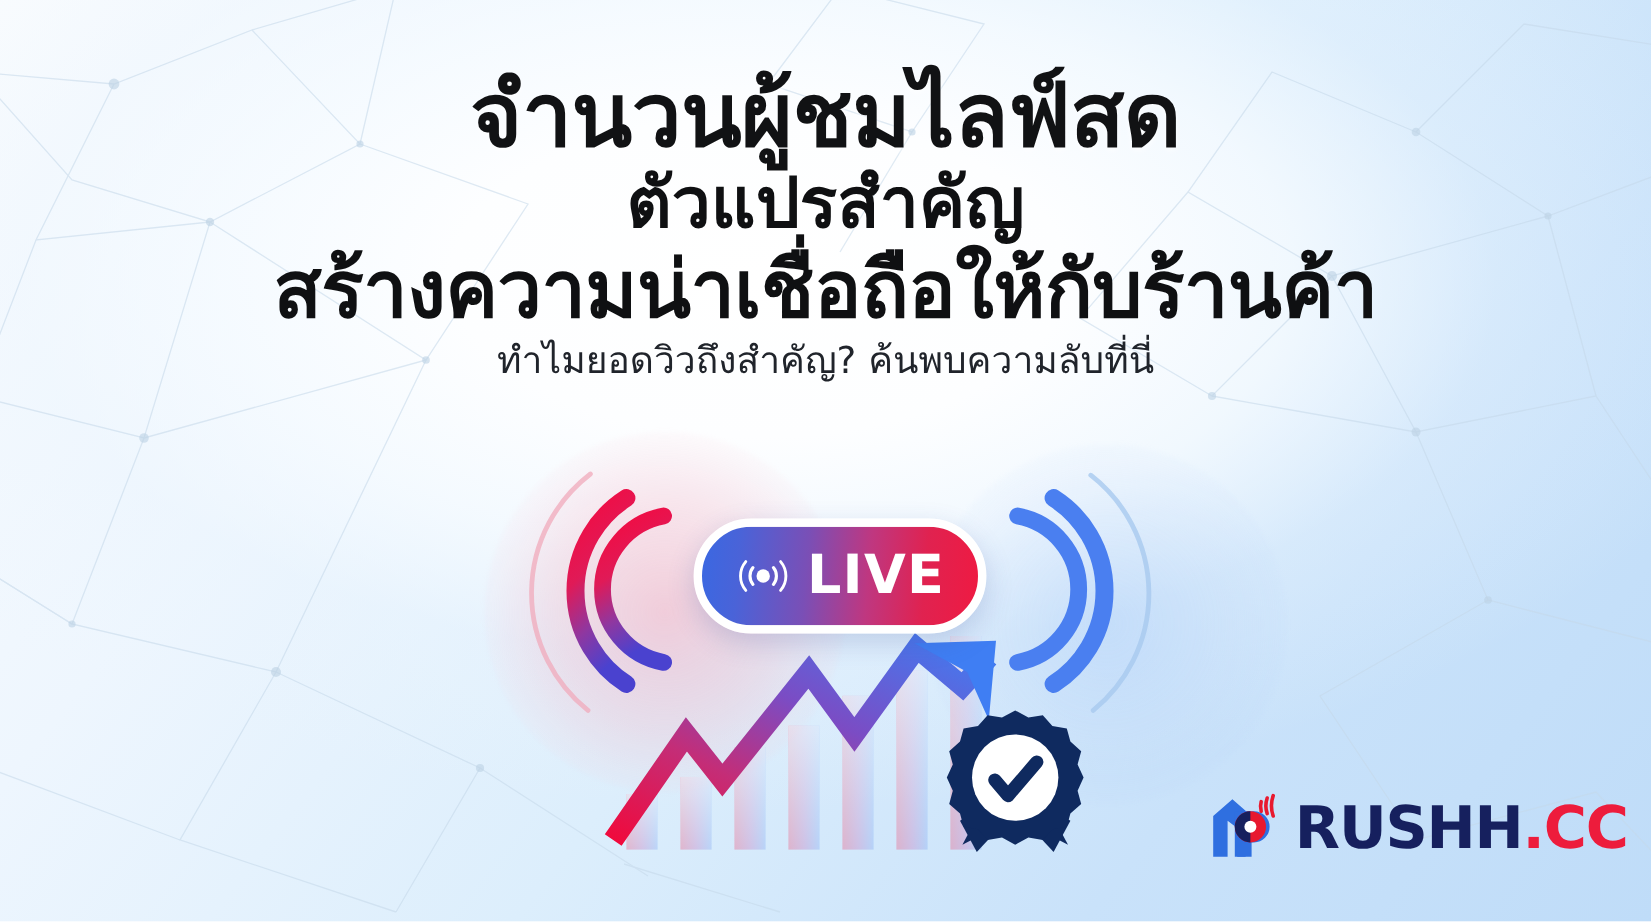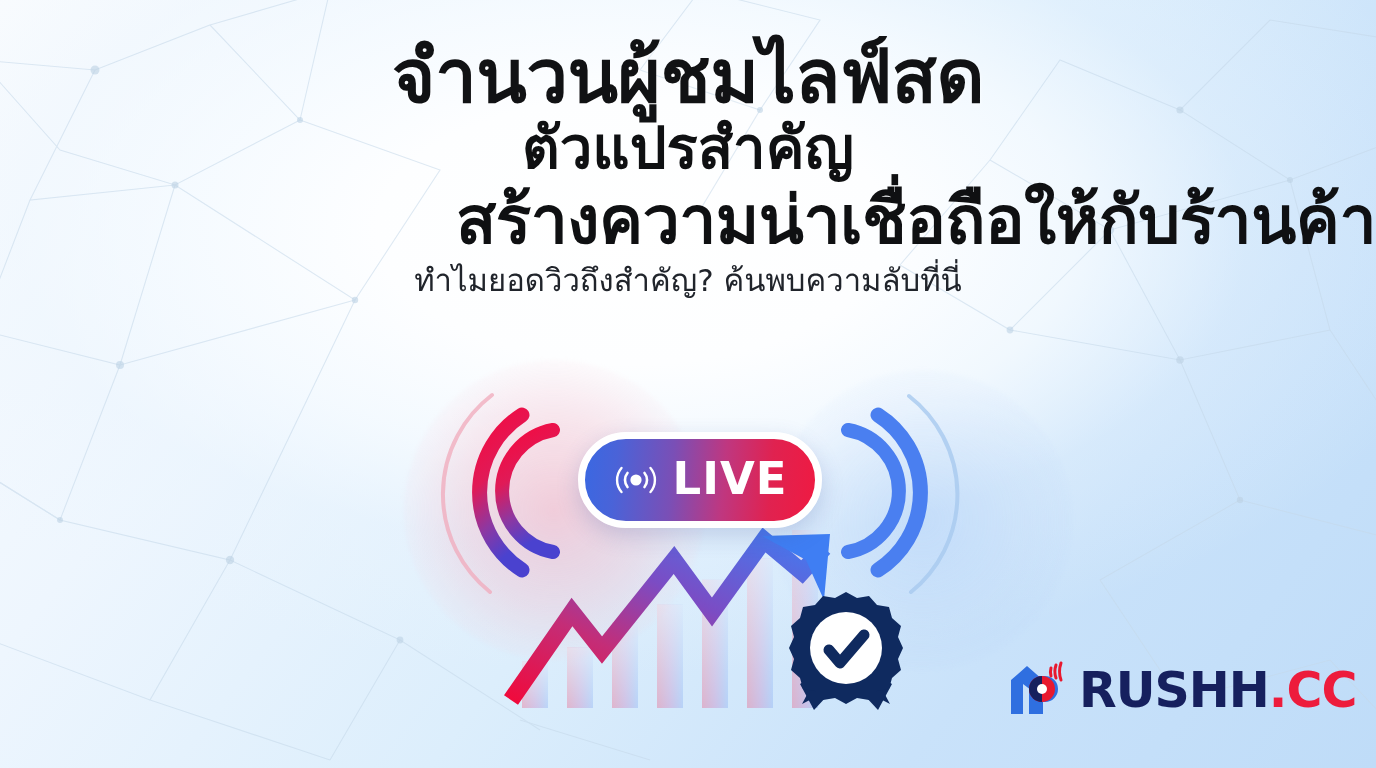--- a/index.html
+++ b/index.html
@@ -10,35 +10,35 @@
   #stage{
     position:relative;width:1376px;height:768px;overflow:hidden;
     background:
       radial-gradient(ellipse 62% 58% at 46% 30%, #ffffff 0%, #fdfeff 30%, rgba(246,251,255,0.85) 52%, rgba(235,245,254,0.35) 72%, rgba(220,237,252,0) 100%),
       linear-gradient(128deg, #fafcfe 0%, #eef6fe 26%, #dceefc 52%, #c9e2fa 76%, #bfdcf8 100%);
   }
   
   .netlayer{position:absolute;inset:0;pointer-events:none;}
   
   .headline{
-    position:absolute;left:0;right:0;top:39px;text-align:center;
+    position:absolute;left:0;right:0;top:60px;text-align:center;
     z-index:6;
   }
   .h-l1{
     font-size:74px;line-height:1.02;font-weight:bold;color:#111214;
     letter-spacing:-0.5px;
     text-shadow:0 2px 5px rgba(255,255,255,0.7);
   }
   .h-l2{
     font-size:58px;line-height:1.18;font-weight:bold;color:#0f1012;
     margin-top:0;
   }
   .h-l3{
     font-size:66px;line-height:1.1;font-weight:bold;color:#0f1012;
-    margin-top:2px;letter-spacing:-0.5px;text-align:right;
+    margin-top:2px;letter-spacing:-0.5px;
   }
   .h-sub{
     font-size:31px;line-height:1.2;font-weight:normal;color:#20242b;
     margin-top:4px;
   }
   
   .graphic{position:absolute;left:12px;top:0;width:1376px;height:768px;z-index:4;}
   .pinkglow{
     position:absolute;left:392px;top:360px;width:300px;height:300px;
     border-radius:50%;

